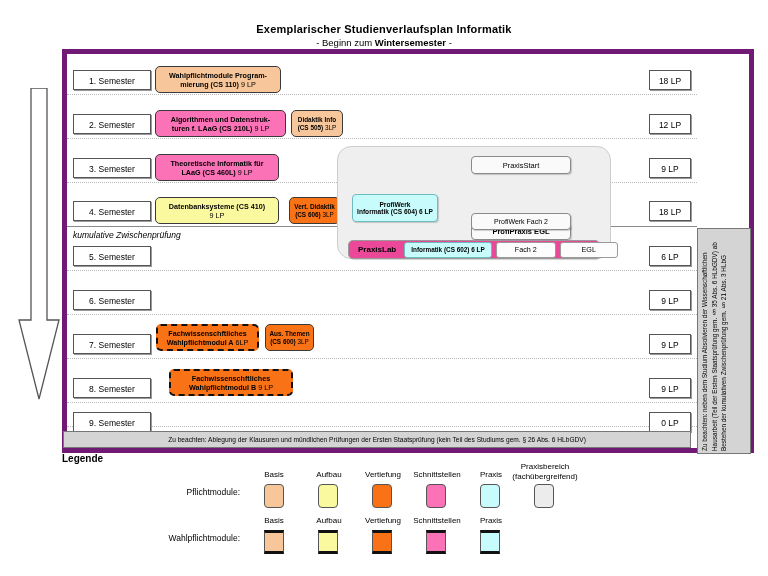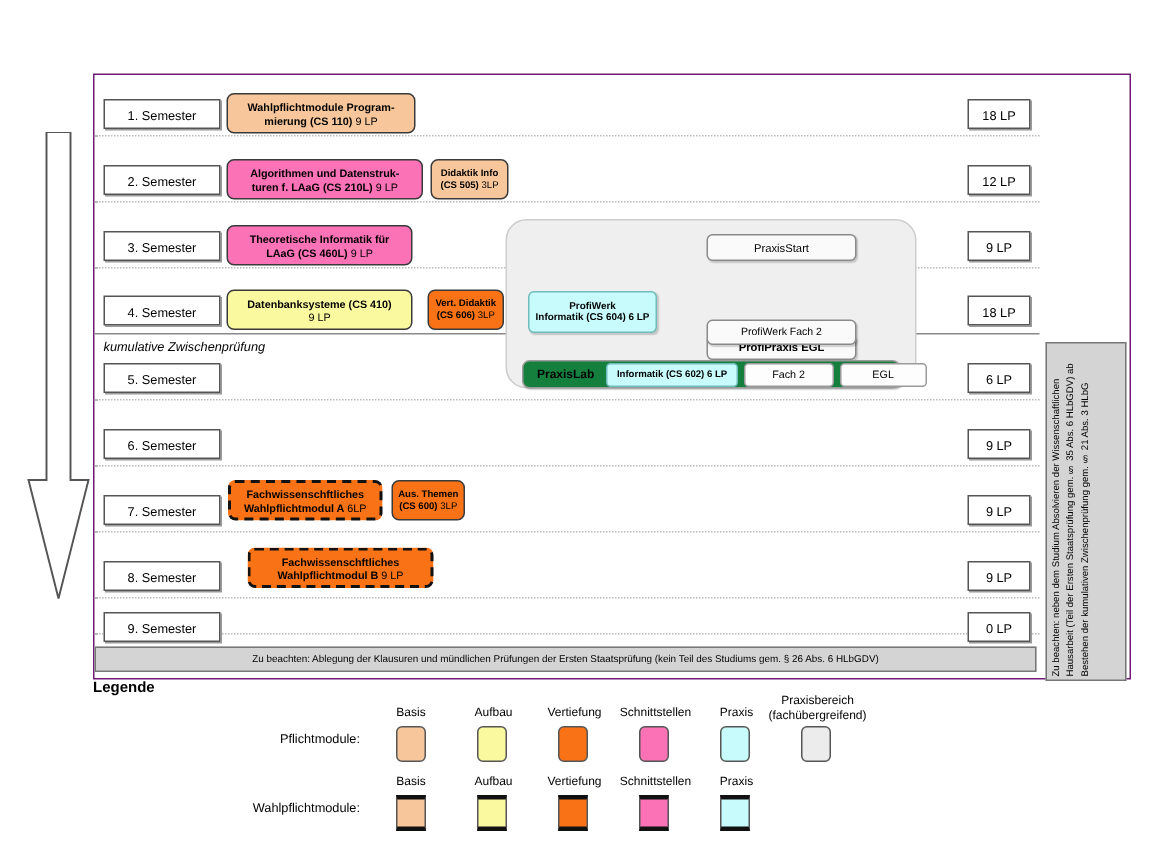--- a/index.html
+++ b/index.html
@@ -11,21 +11,21 @@
   #root{position:absolute;inset:0;}
 
   
   .title-block{position:absolute;left:0;top:23px;width:768px;text-align:center;}
   .title-main{font-size:11px;font-weight:bold;letter-spacing:.2px;}
   .title-sub{font-size:9.5px;margin-top:2px;}
   .title-sub b{font-weight:bold;}
 
   
   .plan{position:absolute;left:62px;top:49px;width:692px;height:404px;
-        border:1px solid #701a75;background:#fff;box-sizing:border-box;}
+        border:5px solid #701a75;background:#fff;box-sizing:border-box;}
   .sem-sep{position:absolute;left:0;width:630px;height:0;border-top:1px dotted #b9b9b9;}
 
   .sem-label{position:absolute;left:6px;width:78px;height:20px;line-height:20px;
              text-align:center;font-size:8.5px;border:1px solid #555;background:#fff;
              box-shadow:1px 1px 0 #9a9a9a;box-sizing:border-box;}
   .lp-label{position:absolute;left:582px;width:42px;height:20px;line-height:20px;
             text-align:center;font-size:8.5px;border:1px solid #555;background:#fff;
             box-shadow:1px 1px 0 #9a9a9a;box-sizing:border-box;}
 
   .zwischen{position:absolute;left:6px;font-size:8.5px;font-style:italic;}
@@ -49,21 +49,21 @@
   
   .praxis-panel{position:absolute;left:337px;top:146px;width:274px;height:113px;
       background:#efefef;border:1px solid #cdcdcd;border-radius:14px;box-sizing:border-box;}
   .pbox{position:absolute;box-sizing:border-box;border:1px solid #8a8a8a;
         border-radius:4px;background:#fafafa;text-align:center;font-size:7.5px;
         display:flex;align-items:center;justify-content:center;
         box-shadow:1px 1px 1px rgba(0,0,0,.18);}
   .pbox.bold{font-weight:bold;margin-top:28px;}
   .pbox.cyan{background:#c8fbfb;border:1px solid #6fbcbc;font-weight:bold;font-size:6.6px;}
   .praxislab-row{position:absolute;left:348px;top:240px;width:252px;height:19px;
-      background:#15803d;border:1px solid #9a9a9a;border-radius:5px;box-sizing:border-box;
+      background:#ec4899;border:1px solid #9a9a9a;border-radius:5px;box-sizing:border-box;
       display:flex;align-items:center;gap:4px;padding:0 5px;
       box-shadow:1px 1px 1px rgba(0,0,0,.18);}
   .plab-title{font-size:8px;font-weight:bold;padding:0 4px;}
   .plab-item{flex:0 0 auto;height:14px;line-height:14px;padding:0 6px;font-size:7.2px;
      border:1px solid #9a9a9a;border-radius:3px;background:#fdfdfd;text-align:center;}
   .plab-item.cyan{background:#c8fbfb;border-color:#6fbcbc;font-weight:bold;font-size:6.4px;}
 
   
   .note-bar{position:absolute;left:63px;top:431px;width:628px;height:17px;
      background:#d4d4d4;border:1px solid #777;box-sizing:border-box;
@@ -88,20 +88,24 @@
   .leg-swatch.dash{border:none;}
   .leg-swatch.dash .inner{position:absolute;inset:0;border-left:1px solid #555;
       border-right:1px solid #555;border-top:3px solid #111;border-bottom:3px solid #111;
       box-sizing:border-box;}
 </style>
 </head>
 <body>
 
 <div id="root">
 
+  <div class="title-block">
+    <div class="title-main">Exemplarischer Studienverlaufsplan Informatik</div>
+    <div class="title-sub"><span>- Beginn zum </span><b>Wintersemester</b><span> -</span></div>
+  </div>
 
   <div class="arrow">
     <svg width="42" height="312" viewBox="0 0 42 312">
       <polygon points="13,0 29,0 29,232 41,232 21,311 1,232 13,232" fill="#ffffff" stroke="#555555" stroke-width="1.3"></polygon>
     </svg>
   </div>
 
   <div class="plan">
 
     <div class="sem-sep" style="top:40px;"></div>

